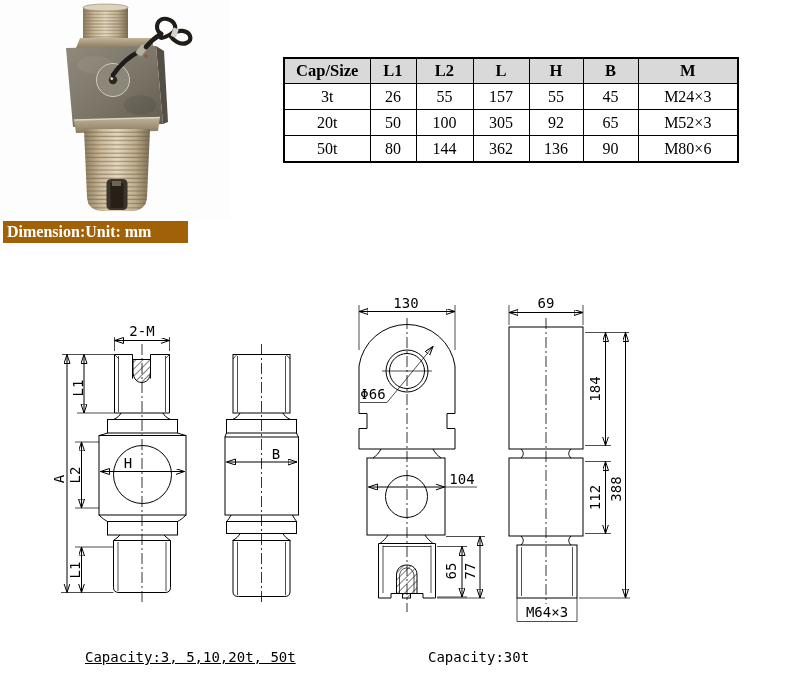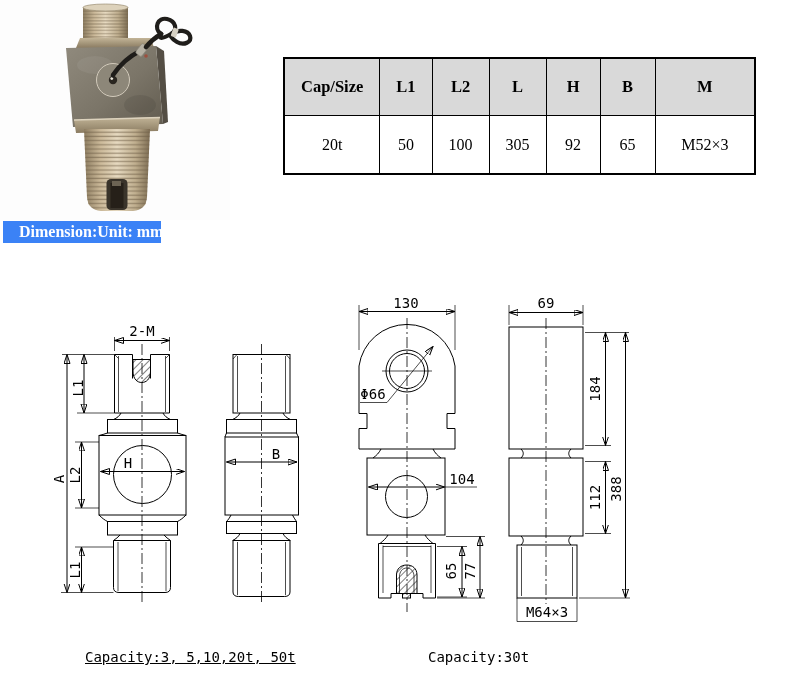--- a/index.html
+++ b/index.html
@@ -1,28 +1,28 @@
 <!DOCTYPE html>
 <html><head>
 <meta charset="utf-8">
 <style>
   html,body{margin:0;padding:0;background:#fff;}
   .page{position:relative;width:790px;height:679px;background:#ffffff;overflow:hidden;
         font-family:"Liberation Serif",serif;color:#000;}
   
   .photo-wrap{position:absolute;left:0;top:0;width:230px;height:220px;}
   
-  .dim-label{position:absolute;left:3px;top:221px;width:158px;height:22px;background:#3b82f6;
-             color:#fff;font-weight:bold;font-size:16px;line-height:22px;padding-left:16px;
+  .dim-label{position:absolute;left:3px;top:221px;width:185px;height:22px;background:#a16207;
+             color:#fff;font-weight:bold;font-size:16px;line-height:22px;padding-left:4px;
              box-sizing:border-box;font-family:"Liberation Serif",serif;white-space:nowrap;}
   
   .spec-table{position:absolute;left:283px;top:57px;border-collapse:collapse;table-layout:fixed;
               border:2px solid #000;}
   .spec-table th,.spec-table td{border:1px solid #000;text-align:center;vertical-align:middle;
-              font-family:"Liberation Serif",serif;padding:16px;}
+              font-family:"Liberation Serif",serif;padding:0;}
   .spec-table th{background:#d9d9d9;font-weight:bold;font-size:16.5px;height:24px;}
   .spec-table td{font-size:16px;height:25px;}
   
   .dwg{position:absolute;left:0;top:285px;}
   .ln *:not(text){stroke:#000;fill:none;stroke-width:1;}
   .ln .cl{stroke-dasharray:11 3 2 3;stroke-width:0.8;}
   .ln .thin{stroke-width:0.7;}
   .ln text{font-family:"DejaVu Sans Mono",monospace;font-size:14px;fill:#000;stroke:none;
            text-anchor:middle;}
   
@@ -120,27 +120,45 @@
           <th>L1</th>
           <th>L2</th>
           <th>L</th>
           <th>H</th>
           <th>B</th>
           <th>M</th>
         </tr>
     </thead>
     <tbody>
         <tr>
+          <td>3t</td>
+          <td>26</td>
+          <td>55</td>
+          <td>157</td>
+          <td>55</td>
+          <td>45</td>
+          <td>M24×3</td>
+        </tr>
+        <tr>
           <td>20t</td>
           <td>50</td>
           <td>100</td>
           <td>305</td>
           <td>92</td>
           <td>65</td>
           <td>M52×3</td>
+        </tr>
+        <tr>
+          <td>50t</td>
+          <td>80</td>
+          <td>144</td>
+          <td>362</td>
+          <td>136</td>
+          <td>90</td>
+          <td>M80×6</td>
         </tr>
       </tbody>
   </table>
 
   <svg class="dwg ln" viewBox="0 285 790 347" width="790" height="347">
     <defs>
       <marker id="mE" markerWidth="10" markerHeight="8" refX="9" refY="3" orient="auto" markerUnits="userSpaceOnUse">
           <path d="M0,0 L9,3 L0,6 Z" fill="#000" stroke="none"></path>
         </marker>
       <marker id="mS" markerWidth="10" markerHeight="8" refX="9" refY="3" orient="auto-start-reverse" markerUnits="userSpaceOnUse">

